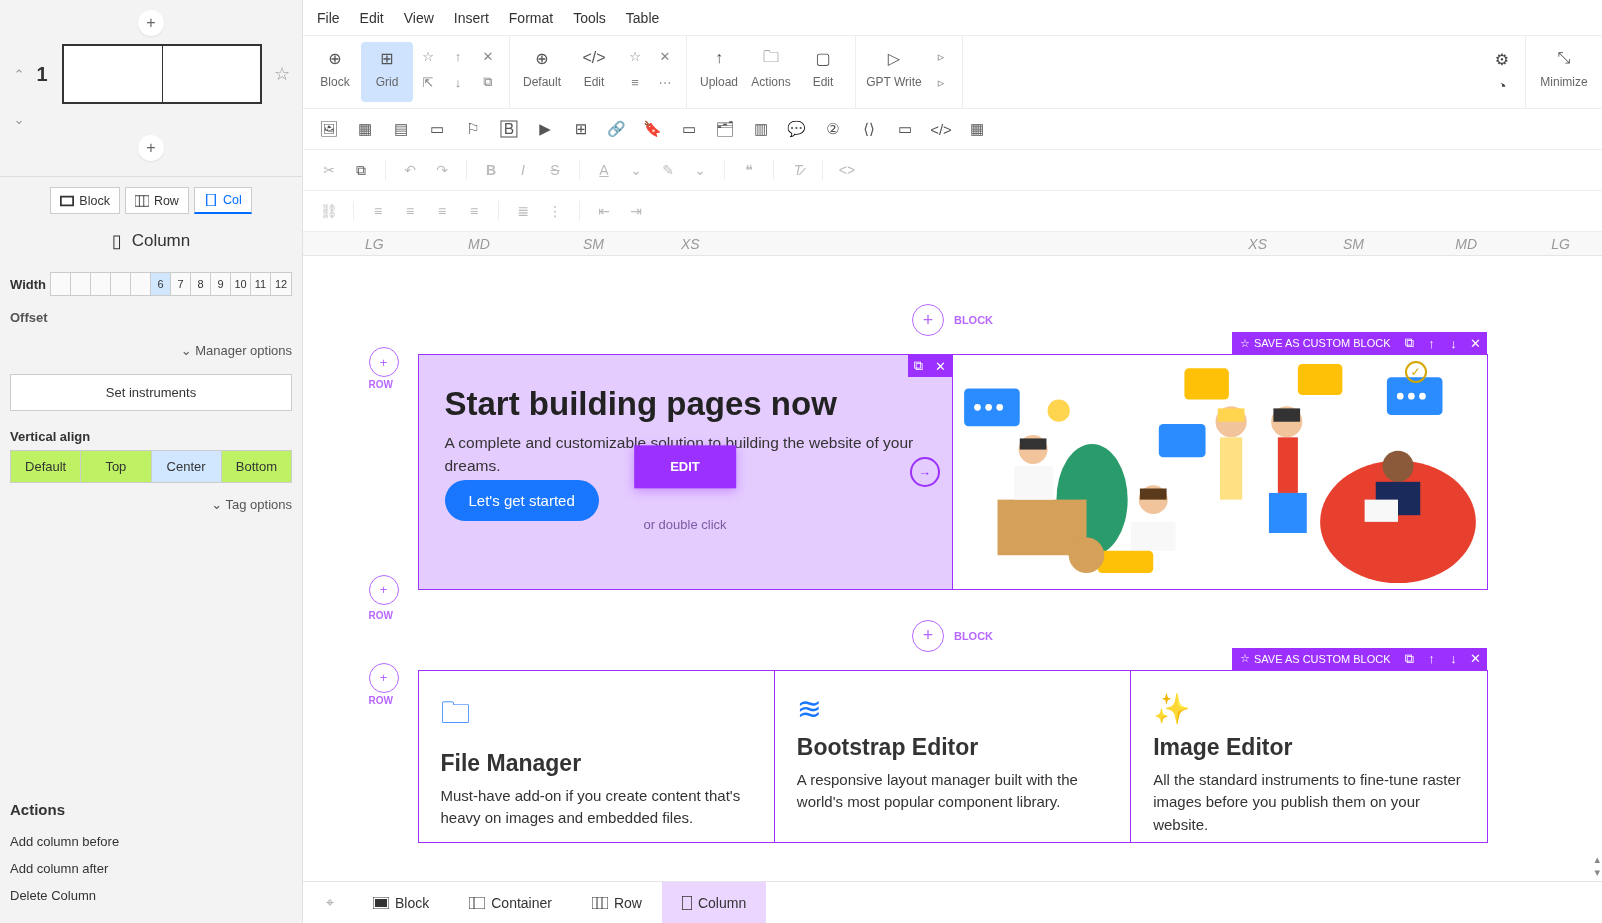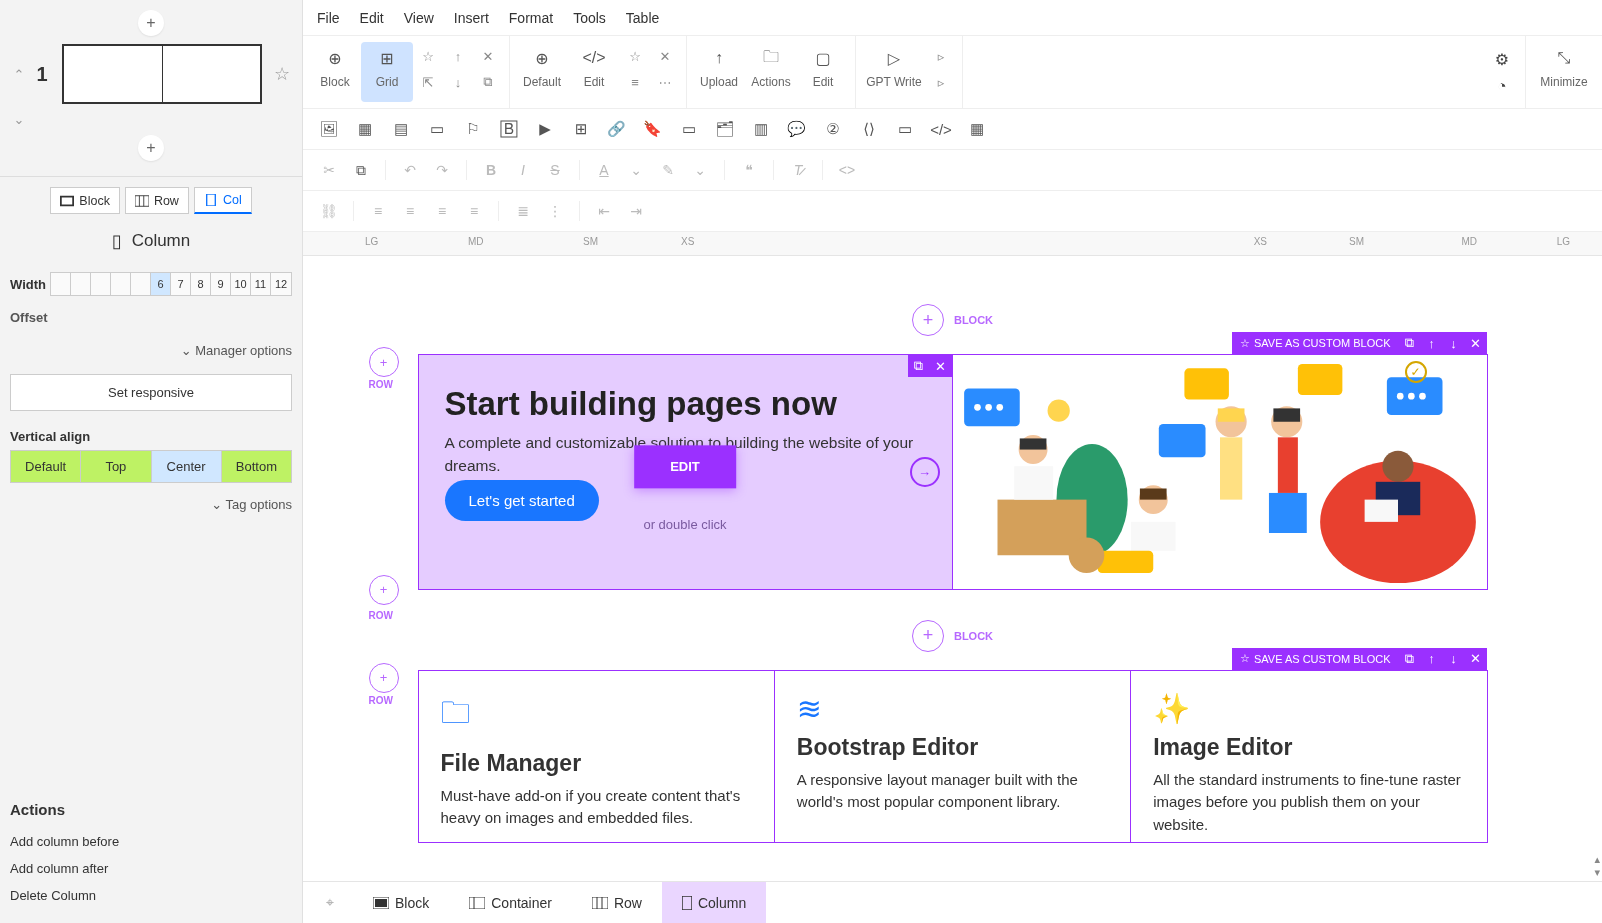--- a/index.html
+++ b/index.html
@@ -74,21 +74,21 @@
 
 .icon-row{ display:flex; gap:12px; padding:8px 14px; border-bottom:1px solid #eee; color:#555;}
 .icon-row .ic-b{ width:24px; height:24px; display:flex; align-items:center; justify-content:center; cursor:pointer; font-size:15px;}
 
 .fmt-row{ display:flex; gap:8px; padding:8px 14px; border-bottom:1px solid #eee; color:#bbb; align-items:center;}
 .fmt-row .ic-b{ width:24px; height:24px; display:flex; align-items:center; justify-content:center; cursor:pointer; font-size:14px;}
 .fmt-row .sep{ width:1px; height:20px; background:#eee; margin:0 4px;}
 .fmt-row .dark{ color:#555;}
 
 
-.ruler{ height:24px; background:#f8f8f8; border-bottom:1px solid #e5e5e5; position:relative; font-size:10px; color:#999;}
+.ruler{ height:24px; background:#f8f8f8; border-bottom:1px solid #e5e5e5; position:relative; font-size:14px; color:#999;font-style:italic;}
 .ruler .bp{position:absolute; top:4px;}
 
 
 .canvas-wrap{ flex:1; overflow:auto; background:#fff; position:relative;}
 .canvas{ width:1070px; margin:30px auto 0 auto; position:relative;}
 
 .block-add{ display:flex; align-items:center; justify-content:center; gap:10px; padding:18px 0;}
 .block-add .circ{ width:32px; height:32px; border:1.5px solid #b768ff; border-radius:50%; display:flex; align-items:center; justify-content:center; color:#b768ff; font-size:18px; cursor:pointer;}
 .block-add .txt{ color:#b768ff; font-size:11px; font-weight:600;}
 
@@ -205,21 +205,21 @@
             <div class="width-cell">10</div>
             <div class="width-cell">11</div>
             <div class="width-cell">12</div>
           </div>
   </div>
 
   <div class="offset-row">Offset</div>
 
   <div class="adv-row">Manager options</div>
 
-  <div class="btn-wide">Set responsive</div>
+  <div class="btn-wide">Set instruments</div>
 
   <div class="va-title">Vertical align</div>
   <div class="va-group" id="va-group">
           <div class="va-btn">Default</div>
           <div class="va-btn">Top</div>
           <div class="va-btn active">Center</div>
           <div class="va-btn">Bottom</div>
         </div>
 
   <div class="tag-row">Tag options</div>

